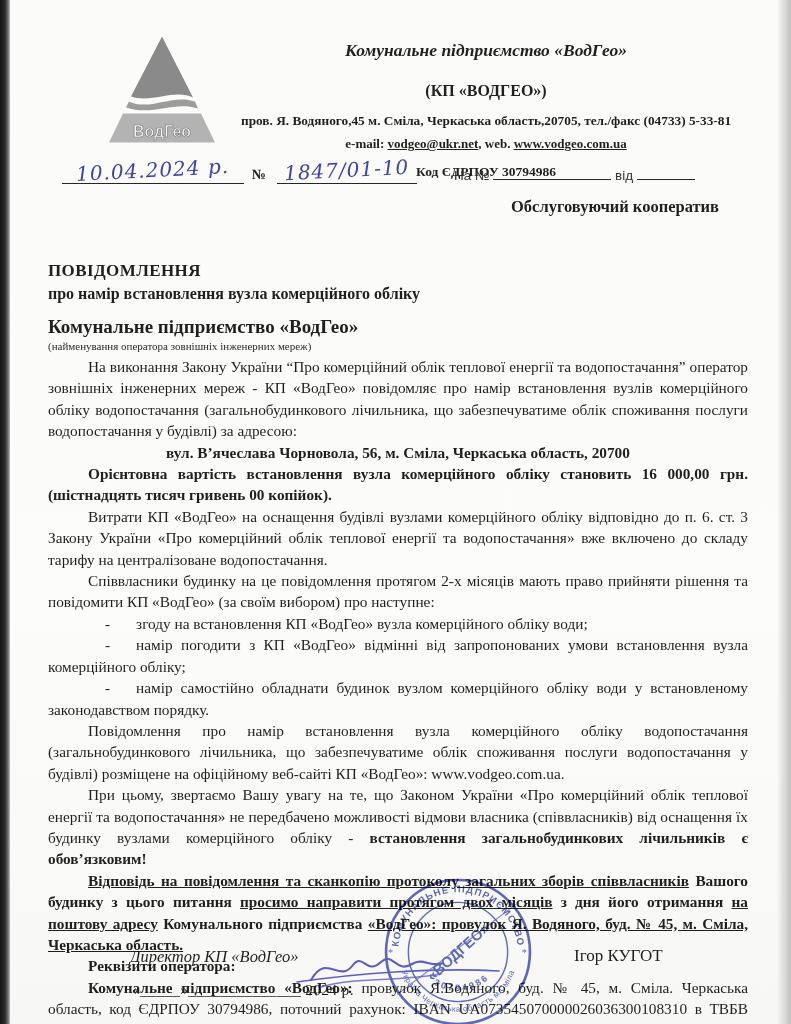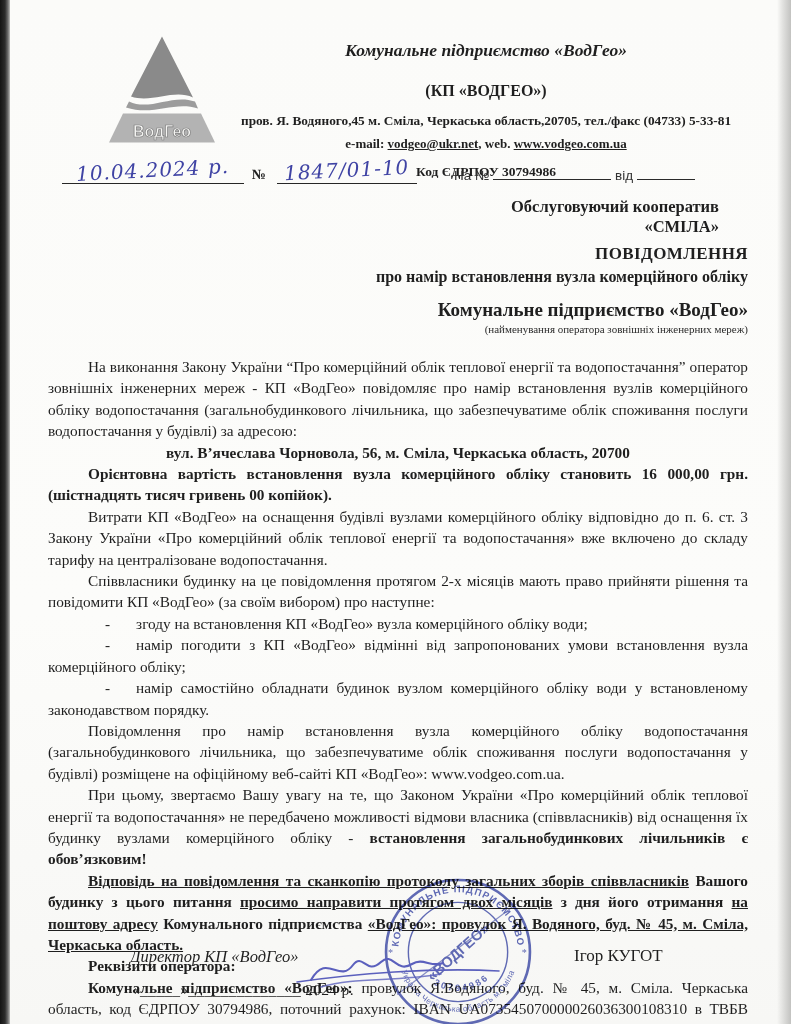--- a/index.html
+++ b/index.html
@@ -34,21 +34,21 @@
   .na-group { position:absolute; left:392px; bottom:13px; font-family:"Liberation Sans", sans-serif;
     font-size:13.5px; color:#333; white-space:nowrap; }
   .blank { display:inline-block; border-bottom:1.4px solid #2a2a2a; height:13px; vertical-align:baseline; }
   .w118 { width:118px; } .w58 { width:58px; }
 
   
   .addr { position:absolute; right:72px; top:197px; text-align:right;
     font-weight:bold; font-size:16.5px; line-height:19.5px; }
 
   
-  .title { position:absolute; left:48px; top:244px; width:700px; text-align:right; }
+  .title { position:absolute; left:48px; top:261px; width:700px; text-align:left; }
   .t1 { font-weight:bold; font-size:17px; letter-spacing:.4px; }
   .t2 { font-weight:bold; font-size:16px; margin-top:4px; }
   .t-org { font-weight:bold; font-size:19px; margin-top:13px; }
   .t-note { font-size:11px; margin-top:2px; color:#2b2b2b; }
 
   
   .doc-body { position:absolute; left:48px; top:356px; width:700px;
     font-size:15.3px; line-height:21.4px; text-align:justify; }
   .doc-body p { margin:0; }
   .ind { text-indent:40px; }
@@ -95,21 +95,20 @@
     <span class="no-label">№</span>
     <span class="slot num-slot"><span class="hand">1847/01-10</span></span>
     <span class="na-group"><span>На №</span>
       <span class="blank w118"></span>
       <span>від</span>
       <span class="blank w58"></span></span>
   </div>
 
   <div class="addr">
     <div>Обслуговуючий кооператив</div>
-    <div>«СМІЛА»</div>
   </div>
 
   <div class="title">
     <div class="t1">ПОВІДОМЛЕННЯ</div>
     <div class="t2">про намір встановлення вузла комерційного обліку</div>
     <div class="t-org">Комунальне підприємство «ВодГео»</div>
     <div class="t-note">(найменування оператора зовнішніх інженерних мереж)</div>
   </div>
 
   <div class="doc-body">

